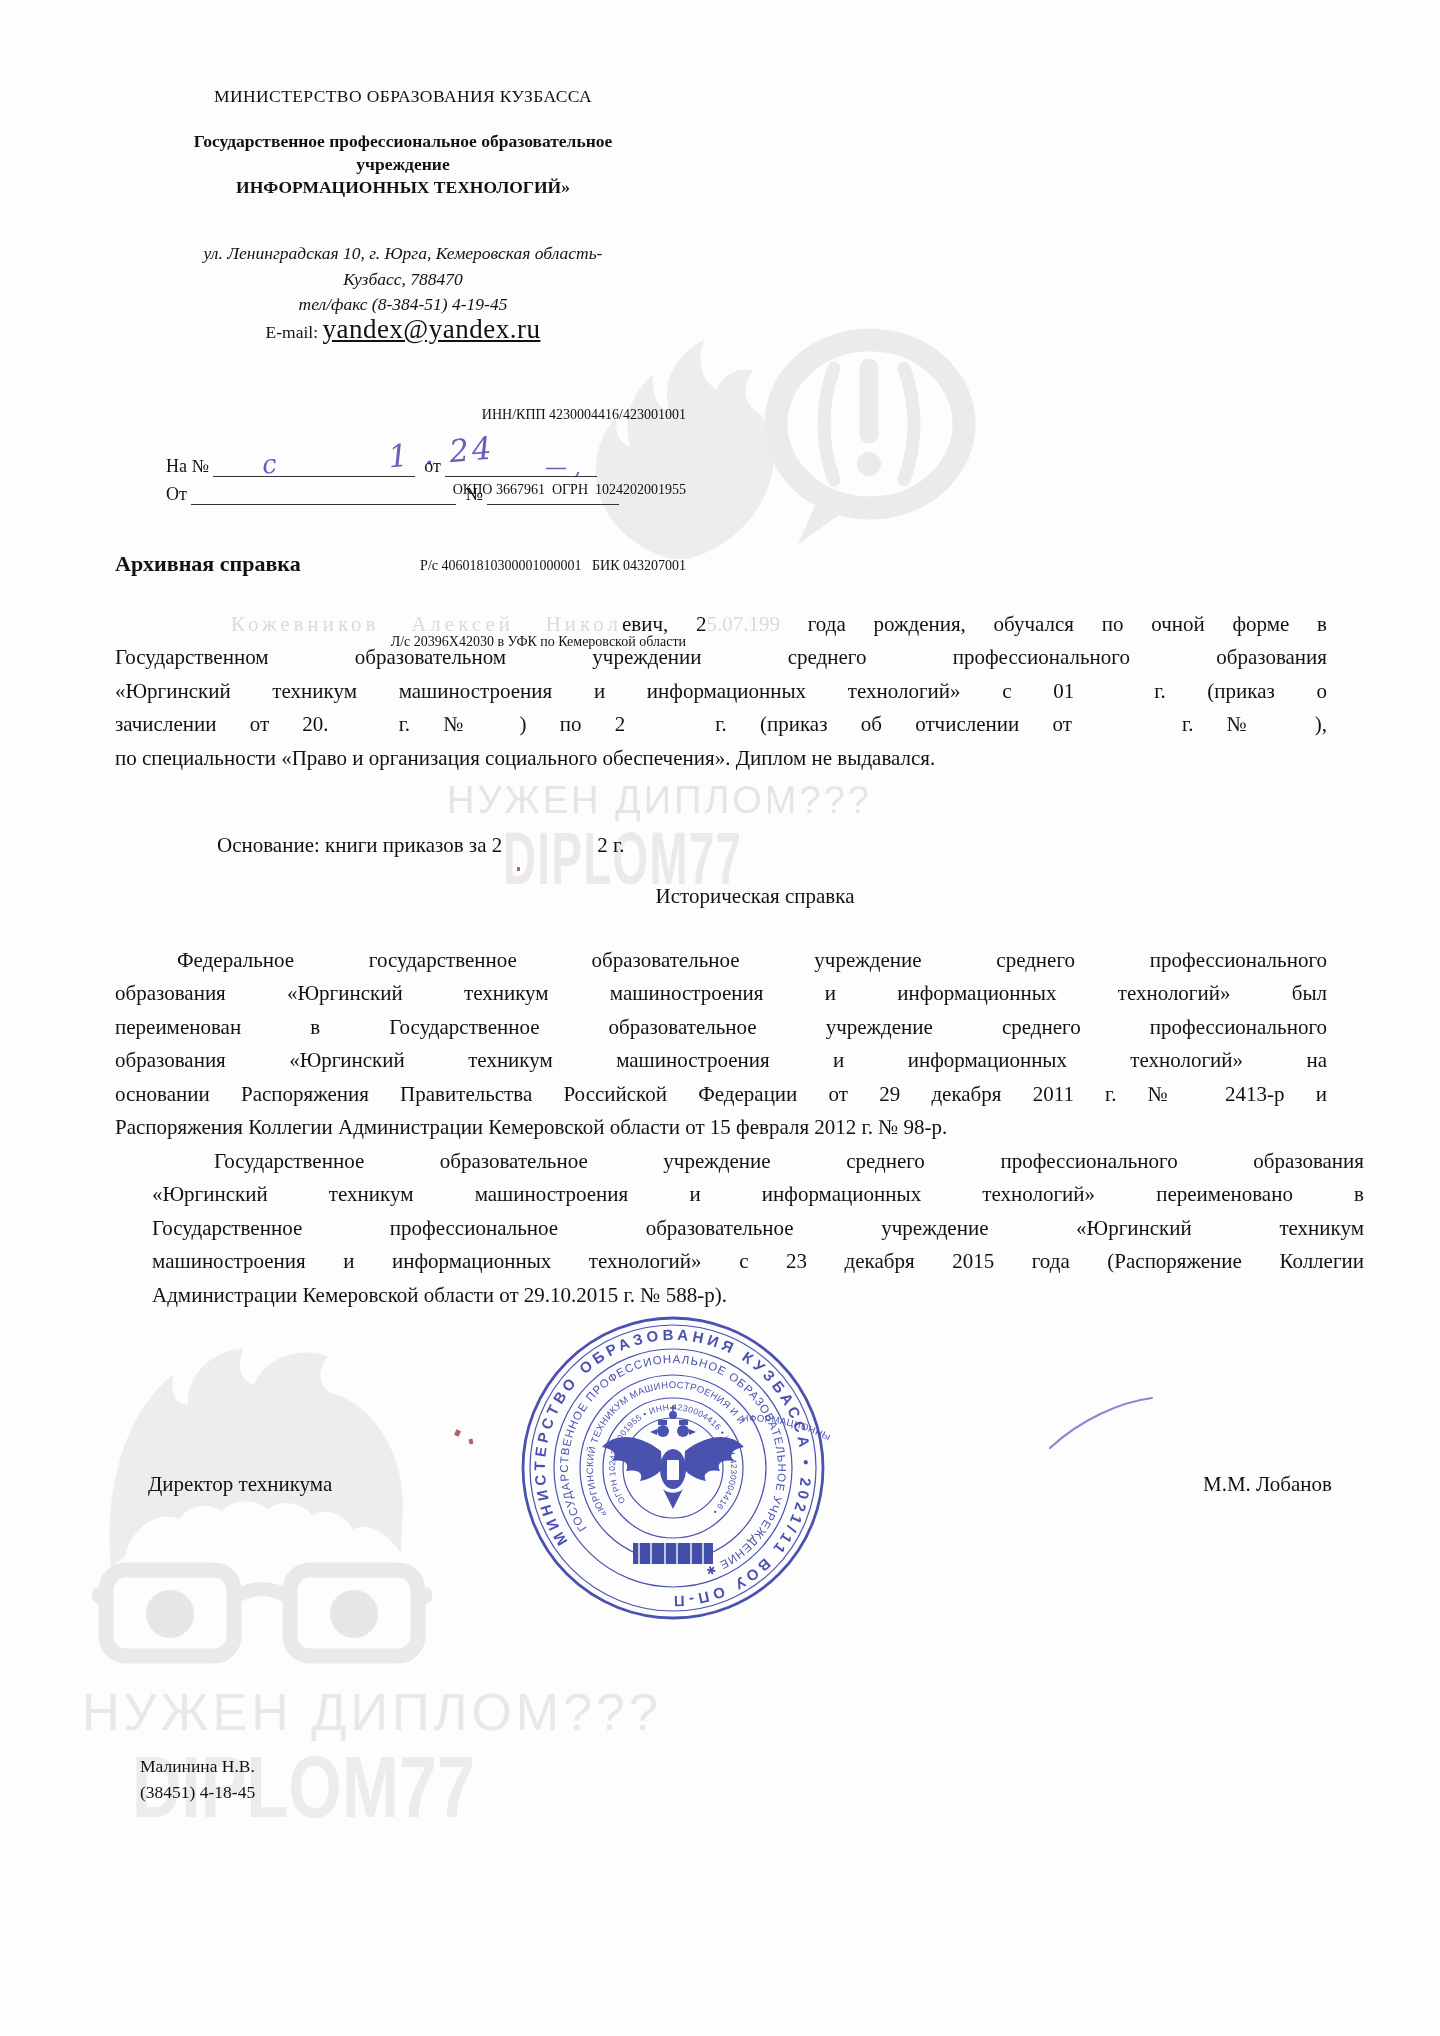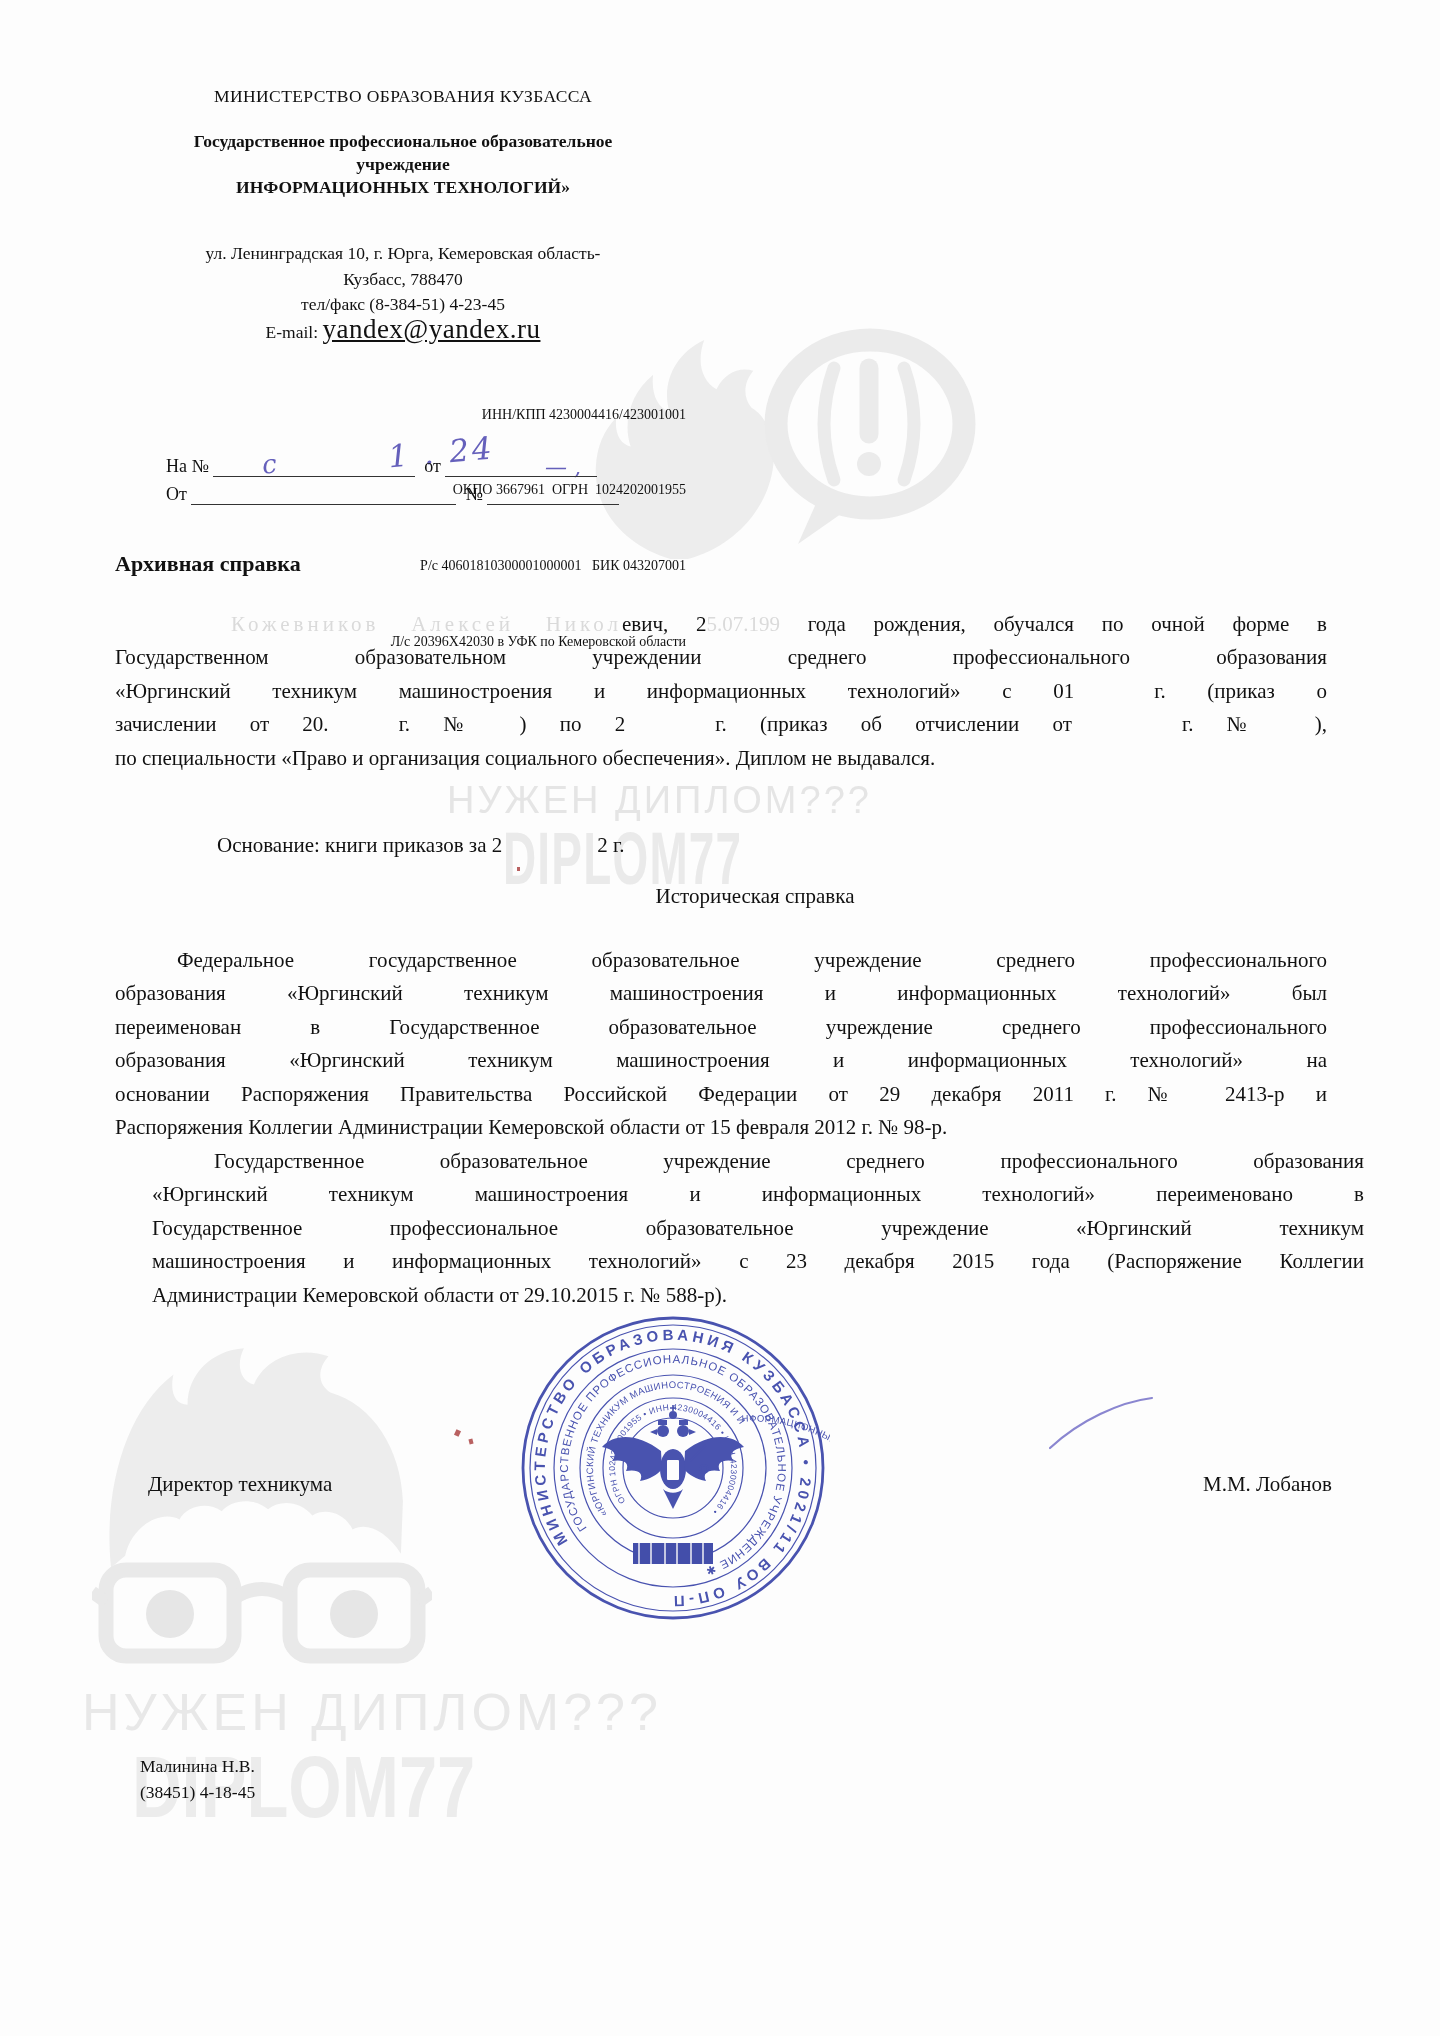--- a/index.html
+++ b/index.html
@@ -3,21 +3,21 @@
 <meta charset="utf-8">
 <style>
   html,body{margin:0;padding:0;}
   body{width:1440px;height:2036px;background:#fdfdfd;position:relative;overflow:hidden;
        font-family:"Liberation Serif", serif;color:#111;}
   .abs{position:absolute;}
   
   .lh-col{left:120px;width:566px;text-align:center;}
   .ministry{top:86px;font-size:17.5px;letter-spacing:.4px;}
   .orgname{top:130px;font-weight:bold;font-size:17.5px;line-height:23px;}
-  .addr{top:241px;font-size:17.5px;line-height:25.5px;}
+  .addr{top:241px;font-size:17.5px;line-height:25.5px;font-style:italic;}
   .emailrow{top:314px;font-size:17.5px;}
   .emailaddr{font-size:27px;text-decoration:underline;letter-spacing:.5px;}
   .reqs{top:351px;font-size:14px;line-height:25.3px;white-space:pre;text-align:right;}
   
   .refblock{left:166px;top:456px;font-size:18px;}
   .refrow{height:28px;white-space:nowrap;}
   .uline{display:inline-block;border-bottom:1.6px solid #333;height:18px;vertical-align:bottom;}
   .hw{position:absolute;color:#4b45b0;font-style:italic;opacity:.85;font-family:"DejaVu Serif",serif;}
   
   .title{top:551px;left:115px;width:1210px;font-weight:bold;font-size:22px;}
@@ -91,21 +91,21 @@
 
 <div class="abs lh-col orgname content">
   <div>Государственное профессиональное образовательное</div>
   <div>учреждение</div>
   <div>ИНФОРМАЦИОННЫХ ТЕХНОЛОГИЙ»</div>
 </div>
 
 <div class="abs lh-col addr content">
   <div>ул. Ленинградская 10, г. Юрга, Кемеровская область-</div>
   <div>Кузбасс, 788470</div>
-  <div>тел/факс (8-384-51) 4-23-45</div>
+  <div>тел/факс (8-384-51) 4-19-45</div>
 </div>
 
 <div class="abs lh-col emailrow content">
   <span>E-mail:</span>
   <span class="emailaddr">yandex@yandex.ru</span>
 </div>
 
 <div class="abs lh-col reqs content">
   <div>ИНН/КПП 4230004416/423001001</div>
   <div>ОКПО 3667961  ОГРН  1024202001955</div>

